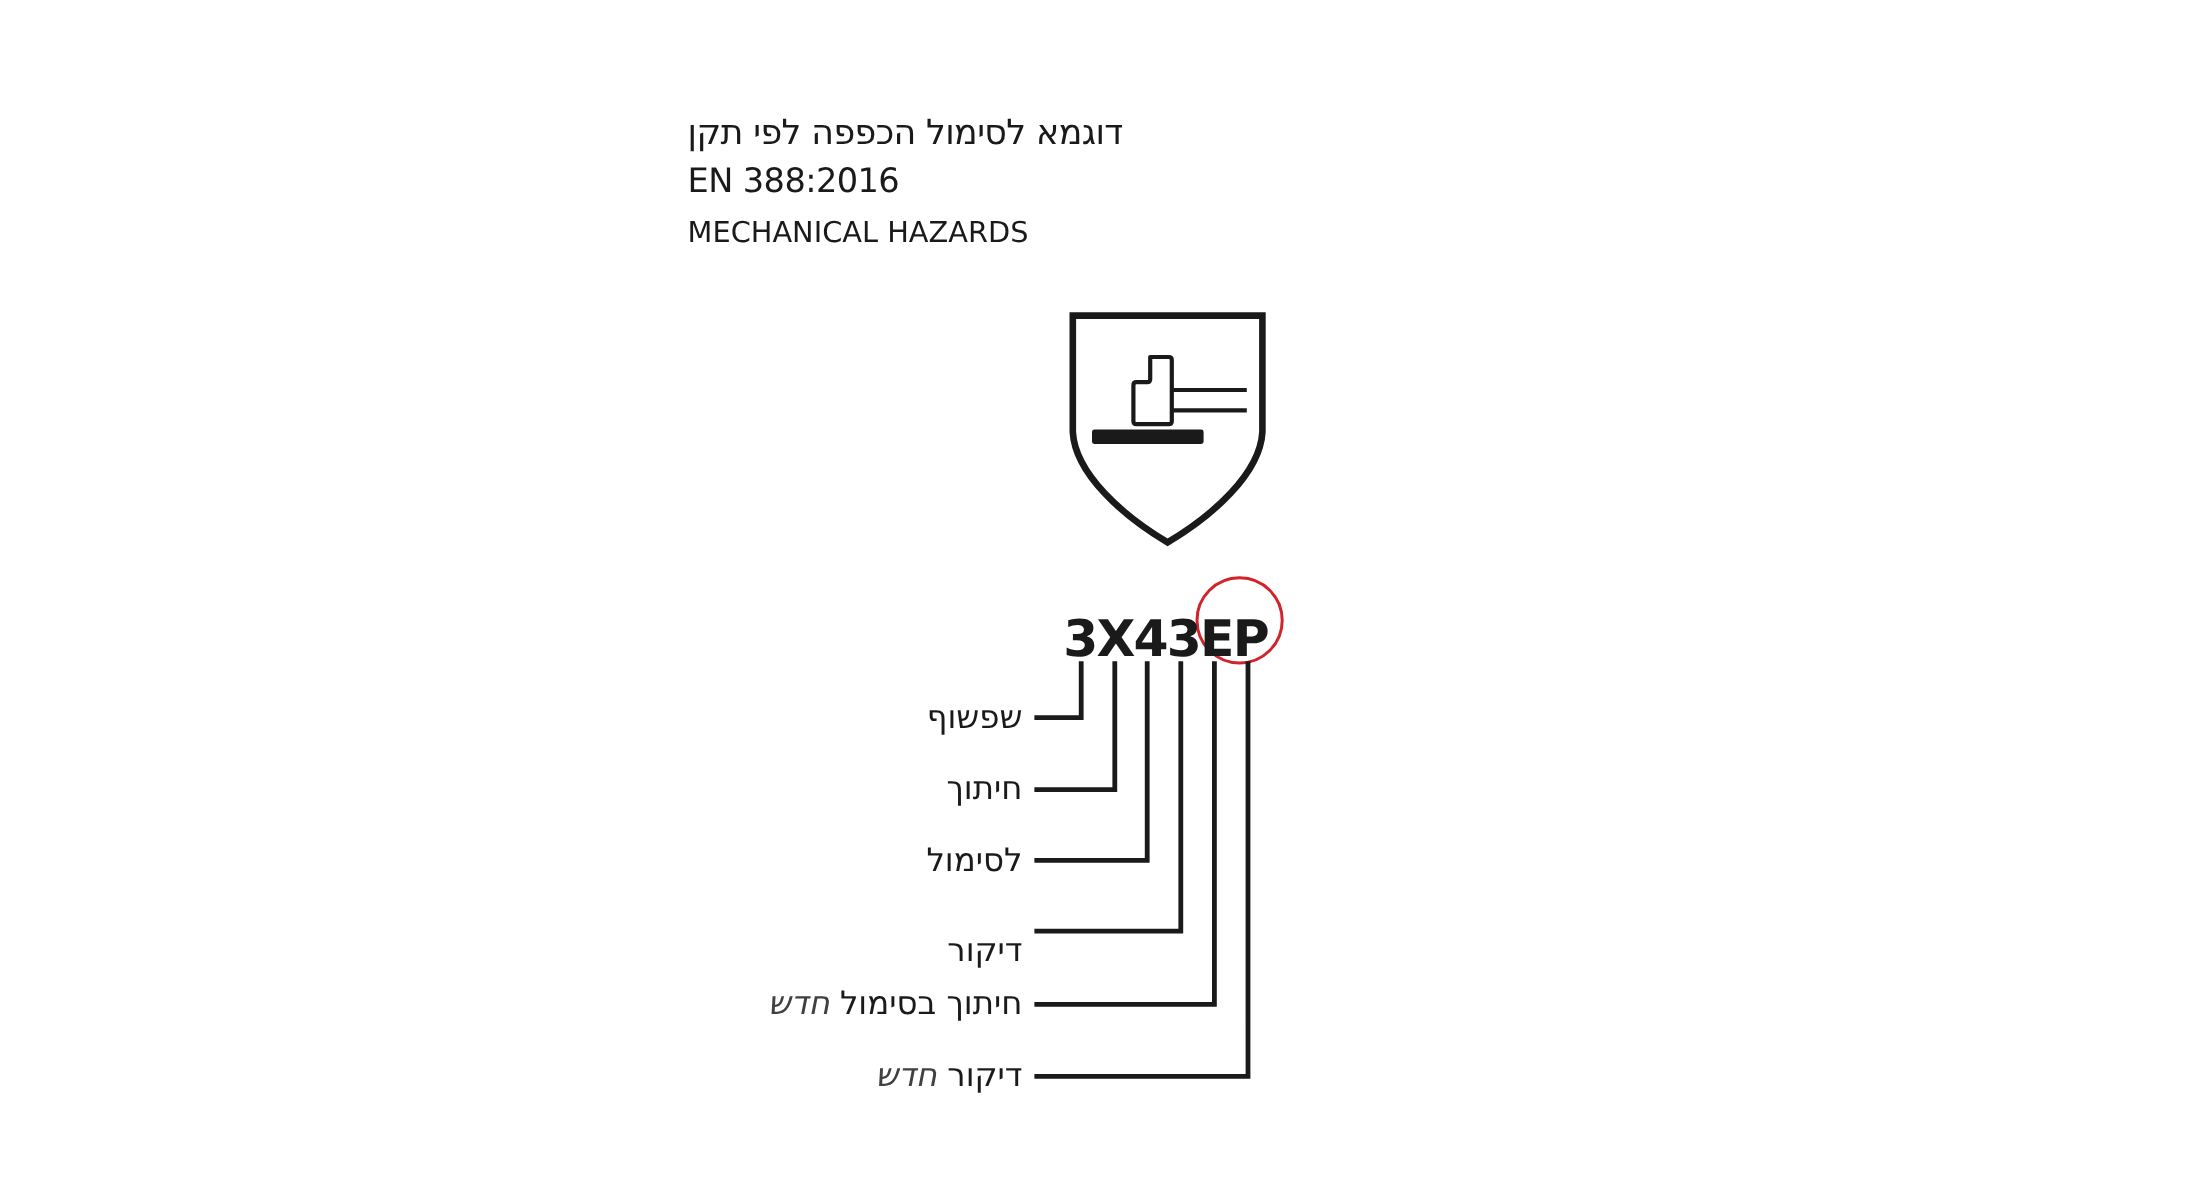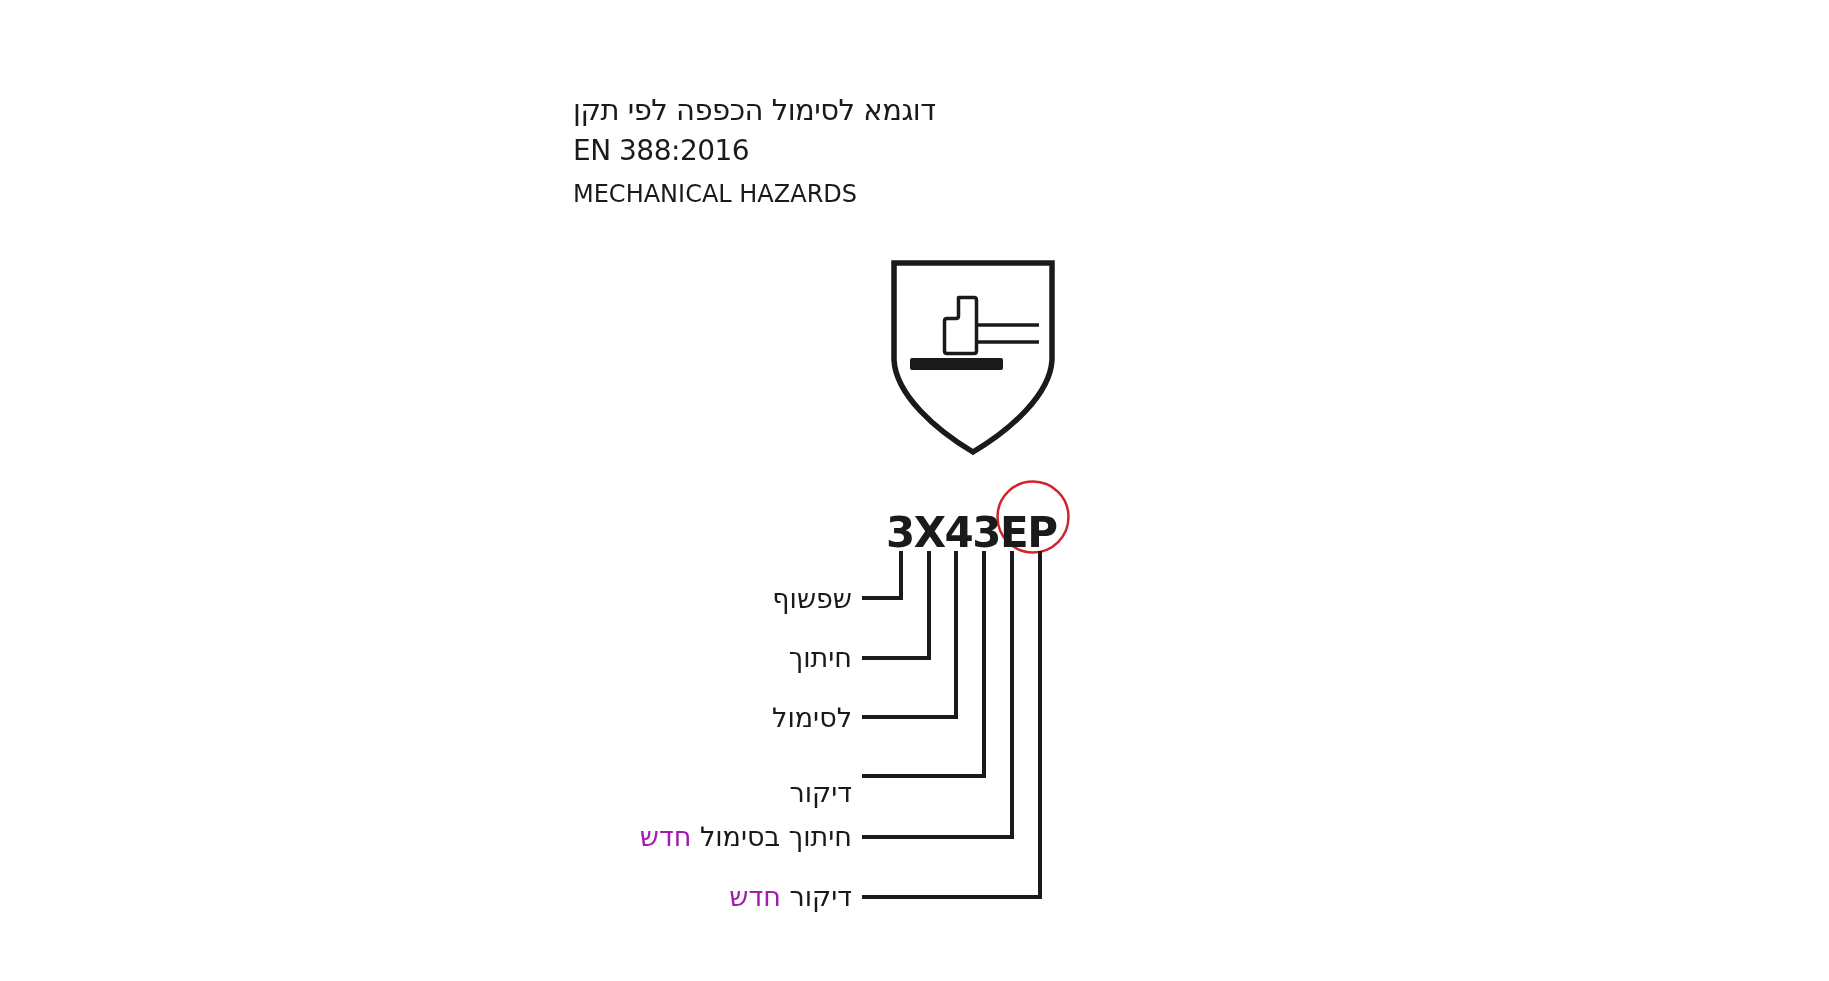--- a/index.html
+++ b/index.html
@@ -62,21 +62,22 @@
     .label {
       position: absolute;
       right: calc(1829px - 852px);
       font-size: 27px;
       line-height: 34px;
       direction: rtl;
       white-space: nowrap;
       text-align: right;
     }
     .label .new-tag {
-      color: #a21caf;
+      color: #404040;
+      font-style: italic;
     }
   </style>
 </head>
 <body>
 
 <div>
 
   <div class="center-line" id="title-he">דוגמא לסימול הכפפה לפי תקן</div>
   <div class="center-line" id="title-std">EN 388:2016</div>
   <div class="center-line" id="title-sub">MECHANICAL HAZARDS</div>

